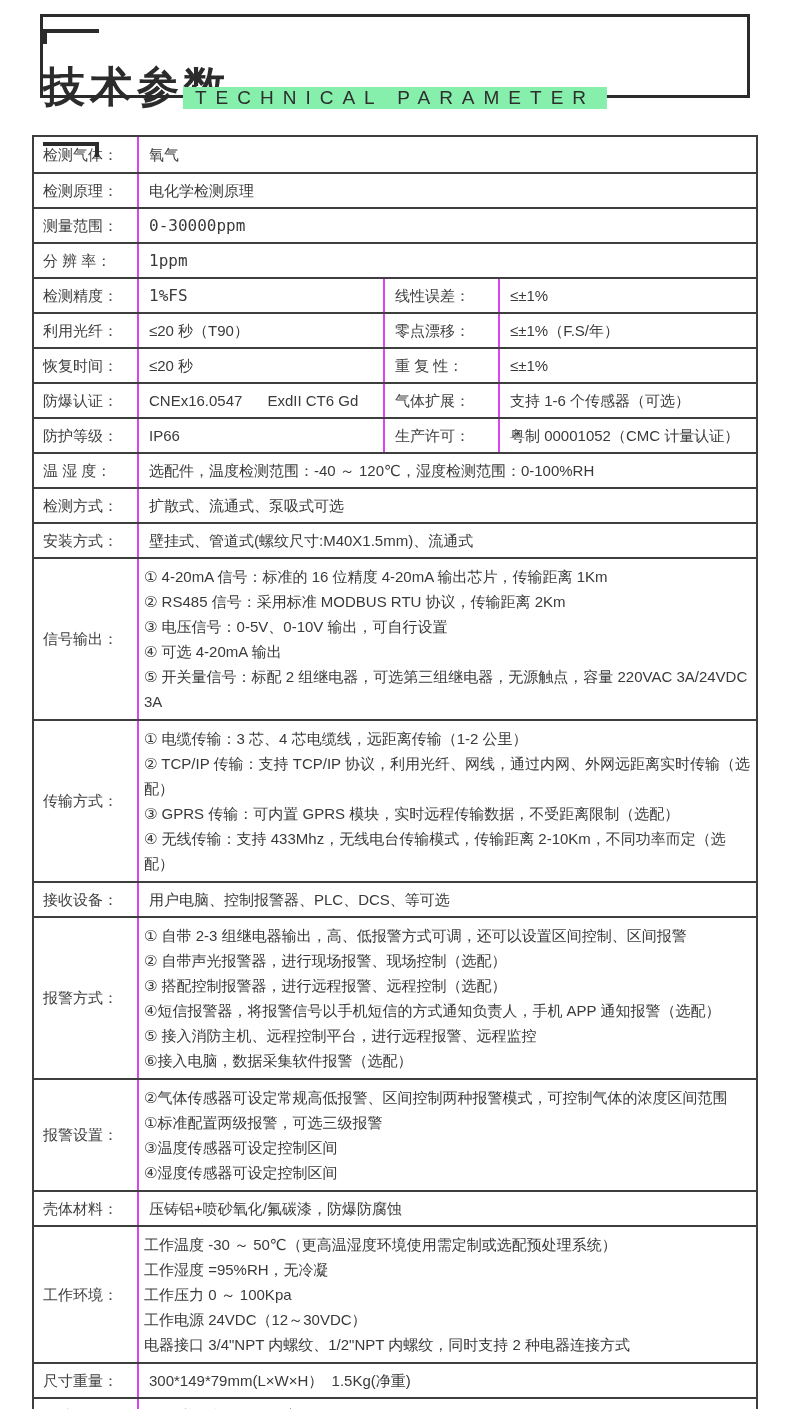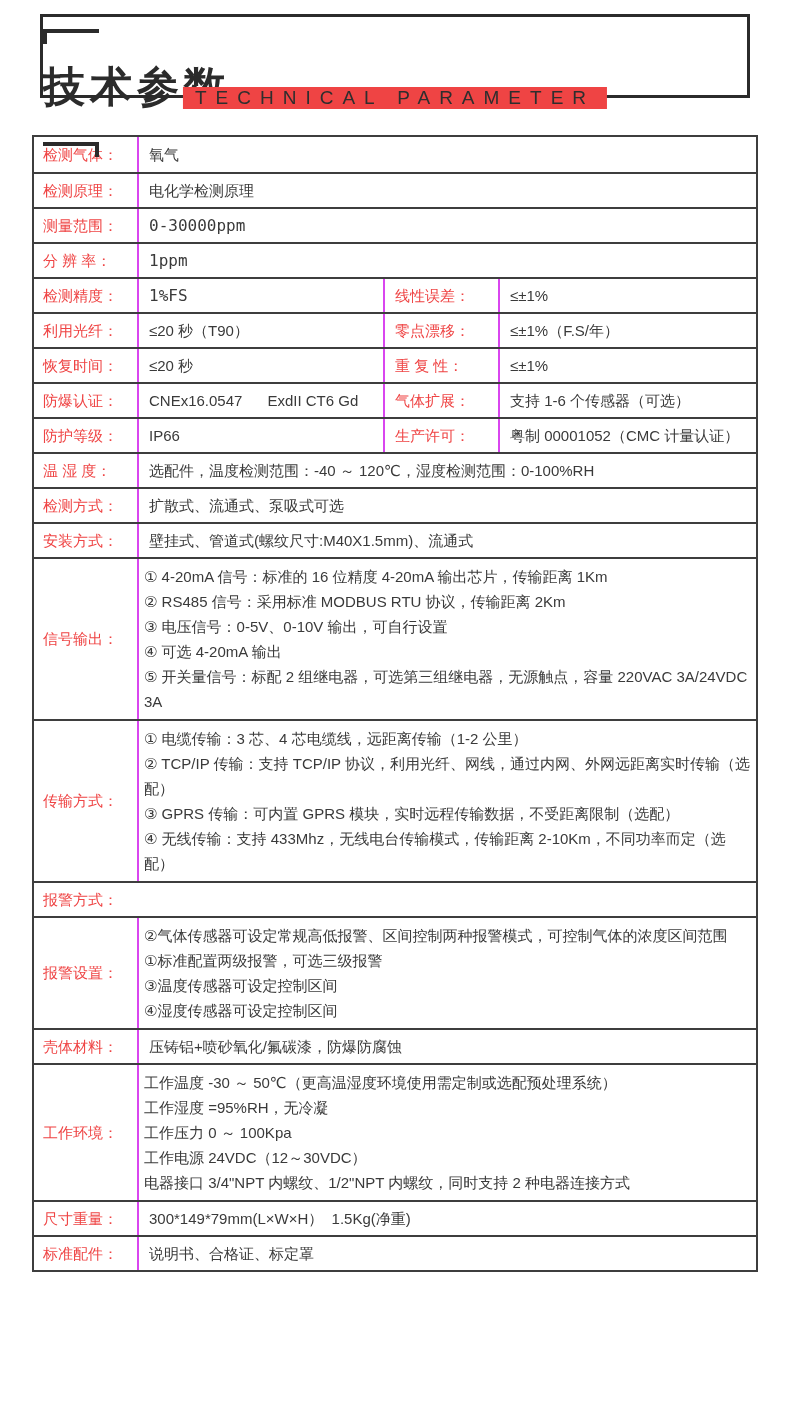--- a/index.html
+++ b/index.html
@@ -40,21 +40,21 @@
     font-weight: bold;
     letter-spacing: 5px;
     line-height: 1.1;
     color: #2b2b2b;
   }
   .subtitle {
     position: absolute;
     left: 50%;
     bottom: -3px;
     transform: translate(-50%, 50%);
-    background: #ef4444;
+    background: #86efac;
     padding: 0 12px;
     font-size: 19px;
     letter-spacing: 9px;
     white-space: nowrap;
     color: #2e2e2e;
     font-weight: 500;
   }
 
   
   .spec-table {
@@ -73,21 +73,21 @@
   .row:first-child { border-top: none; }
   .cell {
     border-left: 2px solid #d946ef;
     padding: 4px 10px;
     display: flex;
     align-items: center;
     white-space: pre-wrap;
     word-break: break-word;
   }
   .cell:first-child { border-left: none; padding-left: 9px; }
-  .label-cell { color: #ef4444; }
+  .label-cell { color: #404040; }
   .span3 { grid-column: 2 / 5; }
   .row.multi .value-cell {
     display: block;
     padding: 5px 5px;
     line-height: 25px;
   }
   .line { display: block; }
   .mono { font-family: "DejaVu Sans Mono", monospace; font-size: 16px; }
 </style>
 </head>
@@ -164,22 +164,27 @@
         <div class="cell value-cell span3">壁挂式、管道式(螺纹尺寸:M40X1.5mm)、流通式</div>
       </div>
       <div class="row multi">
         <div class="cell label-cell">信号输出：</div>
         <div class="cell value-cell span3"><div class="line">① 4-20mA 信号：标准的 16 位精度 4-20mA 输出芯片，传输距离 1Km</div><div class="line">② RS485 信号：采用标准 MODBUS RTU 协议，传输距离 2Km</div><div class="line">③ 电压信号：0-5V、0-10V 输出，可自行设置</div><div class="line">④ 可选 4-20mA 输出</div><div class="line">⑤ 开关量信号：标配 2 组继电器，可选第三组继电器，无源触点，容量 220VAC 3A/24VDC 3A</div></div>
       </div>
       <div class="row multi">
         <div class="cell label-cell">传输方式：</div>
         <div class="cell value-cell span3"><div class="line">① 电缆传输：3 芯、4 芯电缆线，远距离传输（1-2 公里）</div><div class="line">② TCP/IP 传输：支持 TCP/IP 协议，利用光纤、网线，通过内网、外网远距离实时传输（选配）</div><div class="line">③ GPRS 传输：可内置 GPRS 模块，实时远程传输数据，不受距离限制（选配）</div><div class="line">④ 无线传输：支持 433Mhz，无线电台传输模式，传输距离 2-10Km，不同功率而定（选配）</div></div>
       </div>
+      <div class="row">
+        <div class="cell label-cell">接收设备：</div>
+        <div class="cell value-cell span3">用户电脑、控制报警器、PLC、DCS、等可选</div>
+      </div>
       <div class="row multi">
         <div class="cell label-cell">报警方式：</div>
+        <div class="cell value-cell span3"><div class="line">① 自带 2-3 组继电器输出，高、低报警方式可调，还可以设置区间控制、区间报警</div><div class="line">② 自带声光报警器，进行现场报警、现场控制（选配）</div><div class="line">③ 搭配控制报警器，进行远程报警、远程控制（选配）</div><div class="line">④短信报警器，将报警信号以手机短信的方式通知负责人，手机 APP 通知报警（选配）</div><div class="line">⑤ 接入消防主机、远程控制平台，进行远程报警、远程监控</div><div class="line">⑥接入电脑，数据采集软件报警（选配）</div></div>
       </div>
       <div class="row multi">
         <div class="cell label-cell">报警设置：</div>
         <div class="cell value-cell span3"><div class="line">②气体传感器可设定常规高低报警、区间控制两种报警模式，可控制气体的浓度区间范围</div><div class="line">①标准配置两级报警，可选三级报警</div><div class="line">③温度传感器可设定控制区间</div><div class="line">④湿度传感器可设定控制区间</div></div>
       </div>
       <div class="row">
         <div class="cell label-cell">壳体材料：</div>
         <div class="cell value-cell span3">压铸铝+喷砂氧化/氟碳漆，防爆防腐蚀</div>
       </div>
       <div class="row multi">

